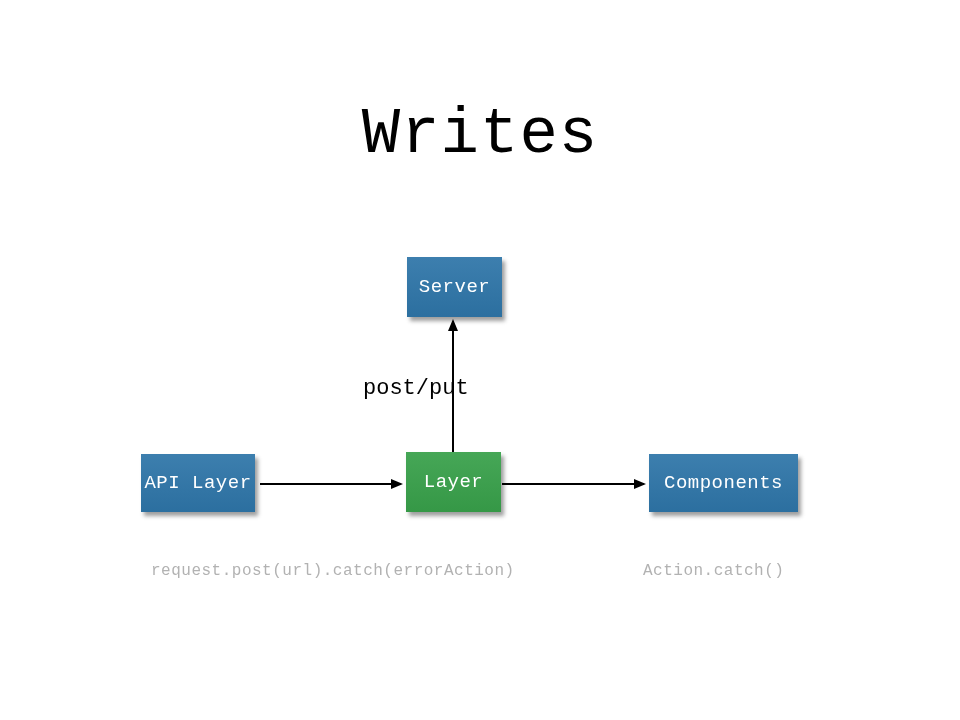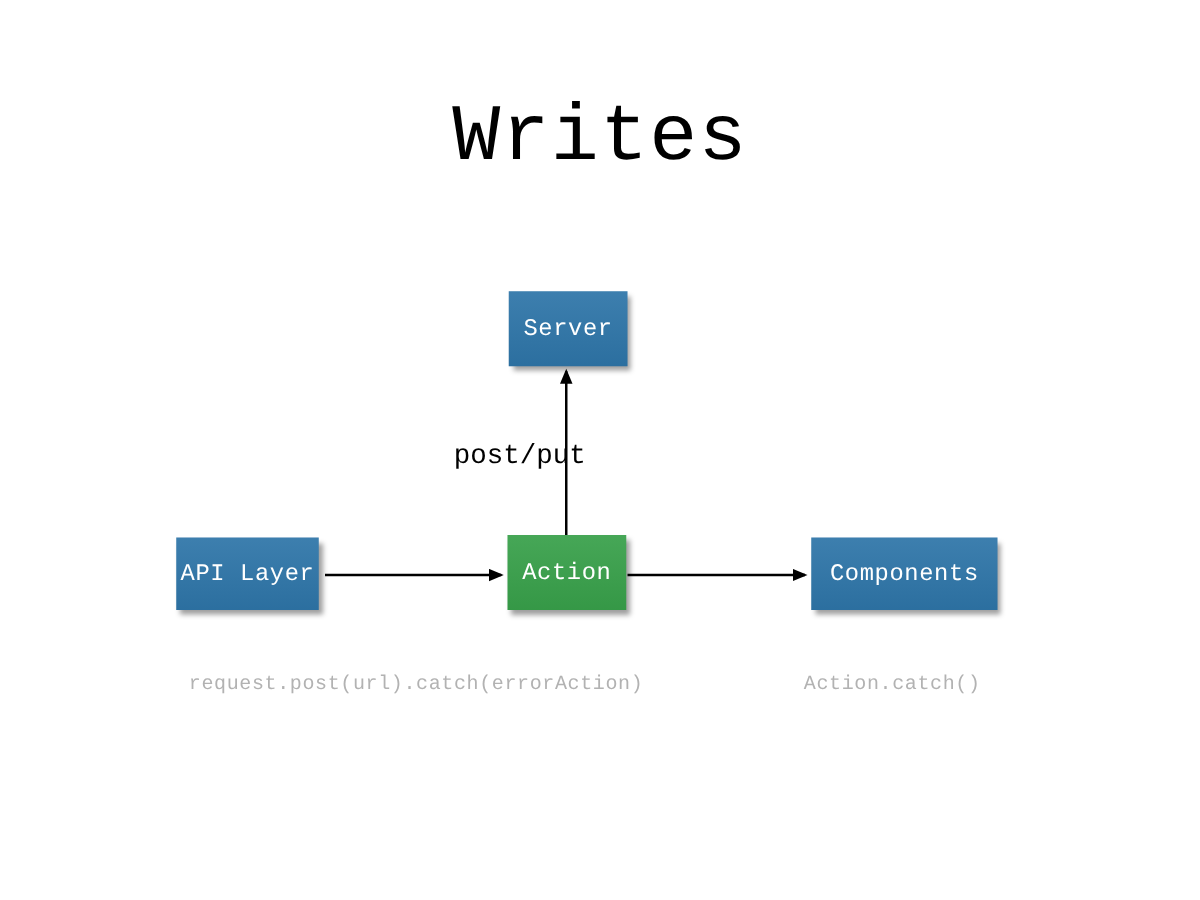--- a/index.html
+++ b/index.html
@@ -7,20 +7,21 @@
     padding: 0;
     background: #ffffff;
   }
   .slide {
     position: relative;
     width: 960px;
     height: 632px;
     background: #ffffff;
     overflow: hidden;
     font-family: "Liberation Mono", "DejaVu Sans Mono", monospace;
+    margin-top: 24px;
   }
   .slide-title {
     position: absolute;
     left: 0;
     top: 76px;
     width: 960px;
     text-align: center;
     font-size: 64px;
     line-height: 1.1;
     color: #000000;
@@ -85,21 +86,21 @@
     </defs>
     <line x1="453" y1="428" x2="453" y2="297" stroke="#000000" stroke-width="2" marker-end="url(#arrowhead)"></line>
     <line x1="260" y1="460" x2="401" y2="460" stroke="#000000" stroke-width="2" marker-end="url(#arrowhead)"></line>
     <line x1="502" y1="460" x2="644" y2="460" stroke="#000000" stroke-width="2" marker-end="url(#arrowhead)"></line>
   </svg>
 
   <div class="node blue node-server">Server</div>
 
   <div class="node blue node-api-layer">API Layer</div>
 
-  <div class="node green node-action">Action</div>
+  <div class="node green node-action">Layer</div>
 
   <div class="node blue node-components">Components</div>
 
   <div class="edge-label-post-put">post/put</div>
 
   <div class="annotation annotation-request">request.post(url).catch(errorAction)</div>
 
   <div class="annotation annotation-update">Action.catch()</div>
 
 </div>

